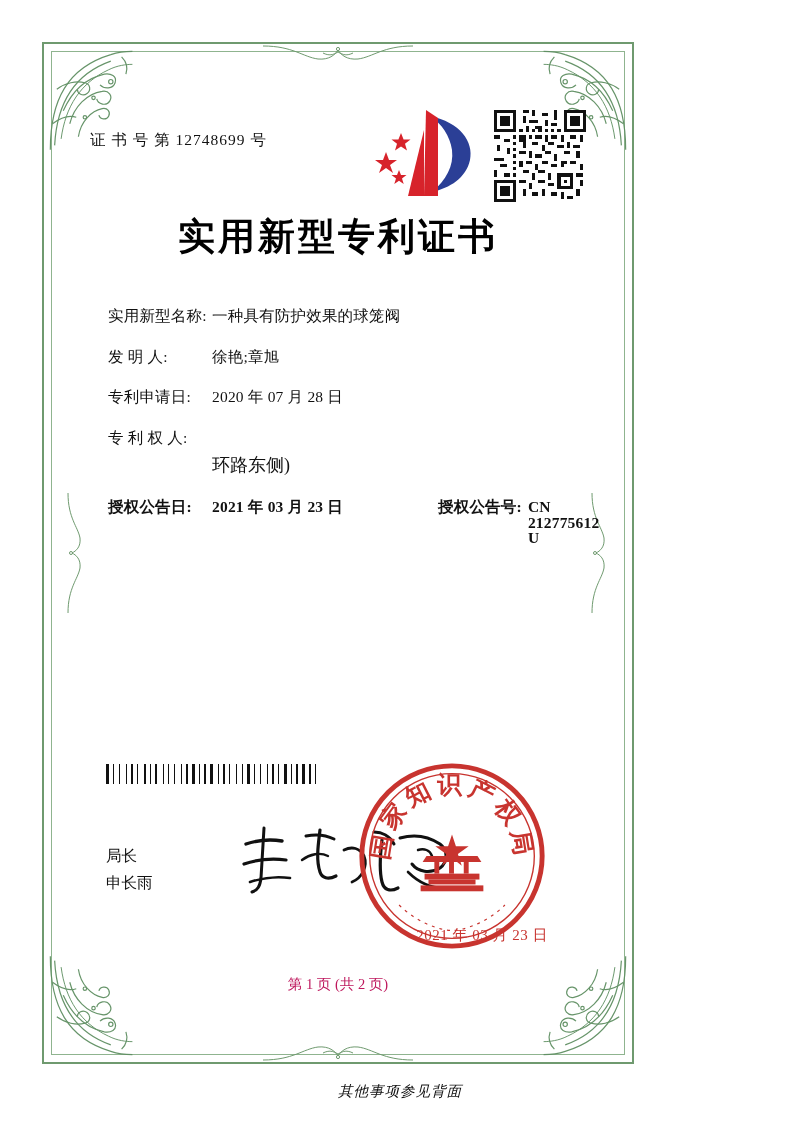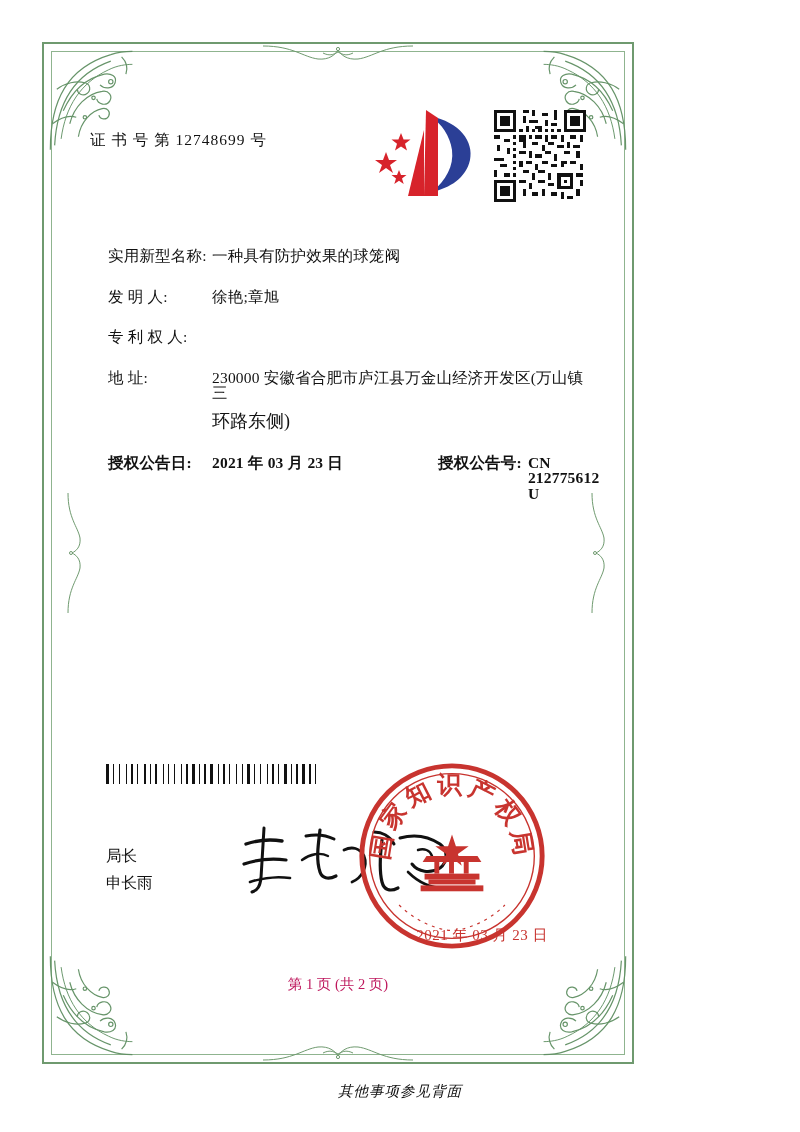--- a/index.html
+++ b/index.html
@@ -119,21 +119,21 @@
   .fields {
     margin-top: 46px;
     padding-left: 36px;
     padding-right: 20px;
     font-size: 15.5px;
     line-height: 1.0;
     color: #111;
   }
   .field-row {
     display: flex;
-    align-items: flex-start;
+    align-items: center;
     margin-bottom: 25px;
   }
   .field-label {
     width: 104px;
     flex: 0 0 104px;
     white-space: nowrap;
     letter-spacing: 0.2px;
   }
   .field-value {
     flex: 1 1 auto;
@@ -487,43 +487,44 @@
               <rect x="23" y="27" width="2" height="1"></rect>
             <rect x="26" y="25" width="1" height="2"></rect>
               <rect x="27" y="22" width="1" height="2"></rect>
             <rect x="22" y="16" width="1" height="1"></rect>
               <rect x="26" y="20" width="2" height="1"></rect>
           </g>
         </svg>
       </div>
     </div>
 
+    <div class="title">实用新型专利证书</div>
 
     <div class="fields">
 
       <div class="field-row">
         <span class="field-label">实用新型名称:</span>
         <span class="field-value">一种具有防护效果的球笼阀</span>
       </div>
 
       <div class="field-row">
         <span class="field-label">发 明 人:</span>
         <span class="field-value">徐艳;章旭</span>
       </div>
 
 
+      <div class="field-row">
+        <span class="field-label">专利申请日:</span>
+        <span class="field-value">2020 年 07 月 28 日</span>
+      </div>
 
       <div class="field-row">
         <span class="field-label">专 利 权 人:</span>
       </div>
 
-      <div class="field-row">
-        <span class="field-label">地 址:</span>
-        <span class="field-value">230000 安徽省合肥市庐江县万金山经济开发区(万山镇三</span>
-      </div>
       <div class="addr-second">环路东侧)</div>
 
       <div class="field-row two-col">
         <span class="left">
           <span class="field-label">授权公告日:</span>
           <span class="field-value">2021 年 03 月 23 日</span>
         </span>
         <span class="right">
           <span class="field-label">授权公告号:</span>
           <span class="field-value">CN 212775612 U</span>

